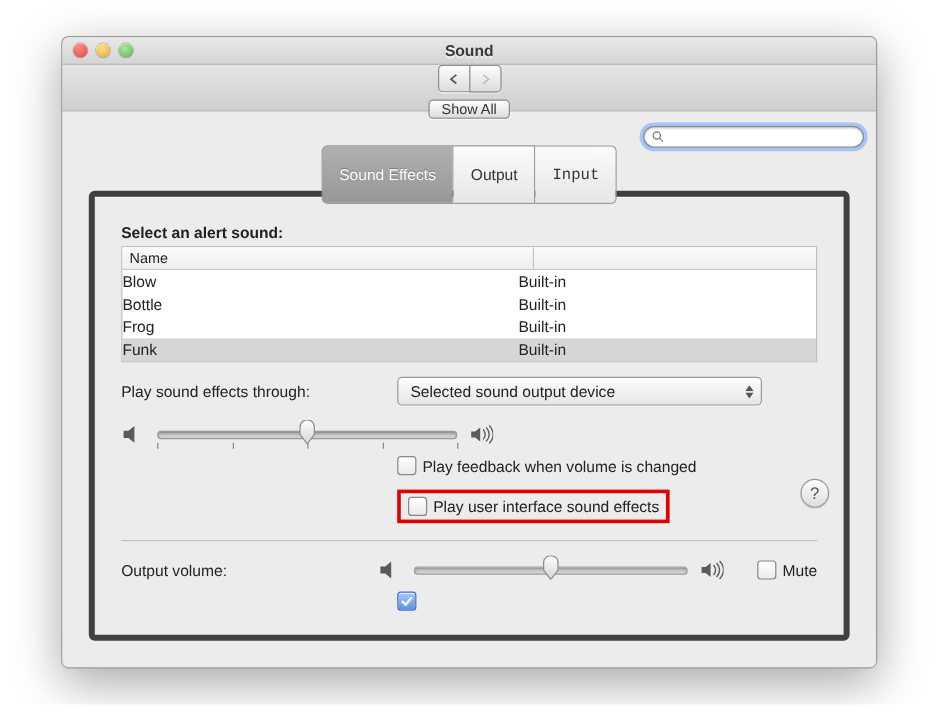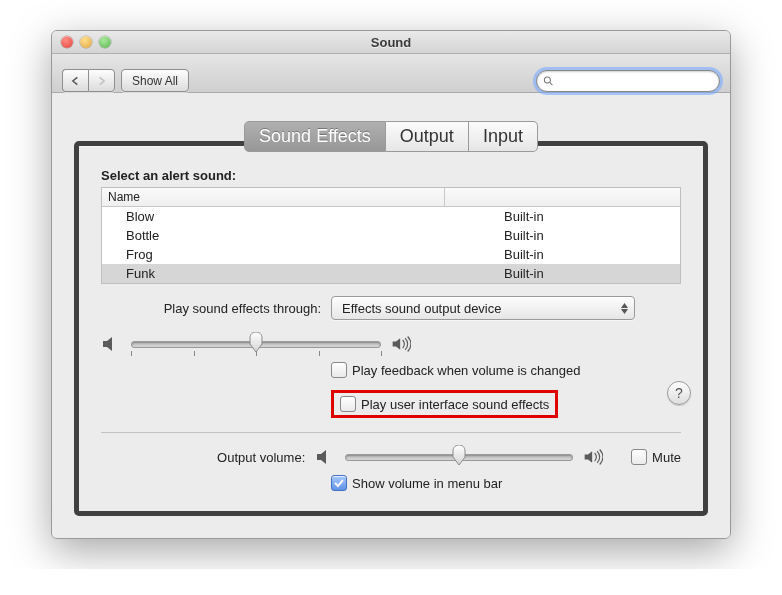--- a/index.html
+++ b/index.html
@@ -47,23 +47,24 @@
     color: #3a3a3a;
     text-shadow: 0 1px 0 rgba(255,255,255,0.6);
     pointer-events: none;
     font-weight: bold;
   }
   .toolbar {
     height: 38px;
     background: linear-gradient(#e5e5e5, #cfcfcf);
     border-bottom: 1px solid #a9a9a9;
     display: flex;
-    align-items: flex-end;
+    align-items: center;
     padding: 0 10px;
     gap: 6px;
+    flex-direction: column;
   }
   .pillbtn {
     height: 21px;
     border: 1px solid #8e8e8e;
     border-radius: 4px;
     background: linear-gradient(#fdfdfd, #dcdcdc);
     display: inline-flex;
     align-items: center;
     justify-content: center;
     font-size: 12px;
@@ -100,27 +101,27 @@
   .tabs {
     display: flex;
     justify-content: center;
     position: relative;
     z-index: 2;
     margin-bottom: -11px;
   }
   .tab {
     border: 1px solid #9a9a9a;
     border-bottom: 1px solid #9a9a9a;
-    padding: 4px 14px;
-    font-size: 18px;
+    padding: 16px 14px;
+    font-size: 13px;
     background: linear-gradient(#fbfbfb, #e6e6e6);
     color: #333;
   }
   .tab:first-child { border-radius: 5px 0 0 5px; }
-  .tab:last-child { border-radius: 0 5px 5px 0; }
+  .tab:last-child { border-radius: 0 5px 5px 0; font-family: Liberation Mono, monospace; }
   .tab + .tab { border-left: none; }
   .tab.active {
     background: linear-gradient(#b0b0b0, #979797);
     color: #fff;
     text-shadow: 0 -1px 0 rgba(0,0,0,0.3);
   }
   .panel {
     border: 5px solid #404040;
     border-radius: 5px;
     background: #ececec;
@@ -148,31 +149,31 @@
     padding: 2px 6px;
     border-right: 1px solid #c7c7c7;
   }
   .col-name { width: 330px; }
   .col-type { flex: 1; border-right: none !important; }
   .listrow {
     display: flex;
     font-size: 13px;
     padding: 1px 0;
   }
-  .listrow div { padding: 1px 24px; }
+  .listrow div { padding: 1px 0; }
   .listrow.selected { background: #d6d6d6; }
   .formrow {
     display: flex;
     align-items: center;
     margin-top: 12px;
     min-height: 24px;
   }
   .formrow .label {
     width: 220px;
-    text-align: right;
+    text-align: left;
     padding-right: 10px;
     font-size: 13px;
   }
   .select {
     border: 1px solid #9a9a9a;
     border-radius: 4px;
     background: linear-gradient(#fdfdfd, #e6e6e6);
     height: 22px;
     display: flex;
     align-items: center;
@@ -340,21 +341,21 @@
         </div>
         <div class="listrow selected">
           <div class="col-name">Funk</div>
           <div class="col-type">Built-in</div>
         </div>
       </div>
 
       <div class="formrow">
         <div class="label">Play sound effects through:</div>
         <div class="select">
-          <span>Effects sound output device</span>
+          <span>Selected sound output device</span>
           <span class="caret">
             <svg viewBox="0 0 7 5">
                 <path d="M0 5 L3.5 0 L7 5 Z" fill="#555"></path>
               </svg>
             <svg viewBox="0 0 7 5">
                 <path d="M0 0 L3.5 5 L7 0 Z" fill="#555"></path>
               </svg>
           </span>
         </div>
       </div>
@@ -436,18 +437,17 @@
           <span>Mute</span>
         </span>
       </div>
 
       <div class="checkrow" style="margin-bottom:6px">
         <span class="checkbox checked">
           <svg viewBox="0 0 10 10">
               <path d="M1 5 L4 8 L9 2" fill="none" stroke="#fff" stroke-width="2"></path>
             </svg>
         </span>
-        <span>Show volume in menu bar</span>
       </div>
 
     </div>
   </div>
 </div>
 
 </body></html>

